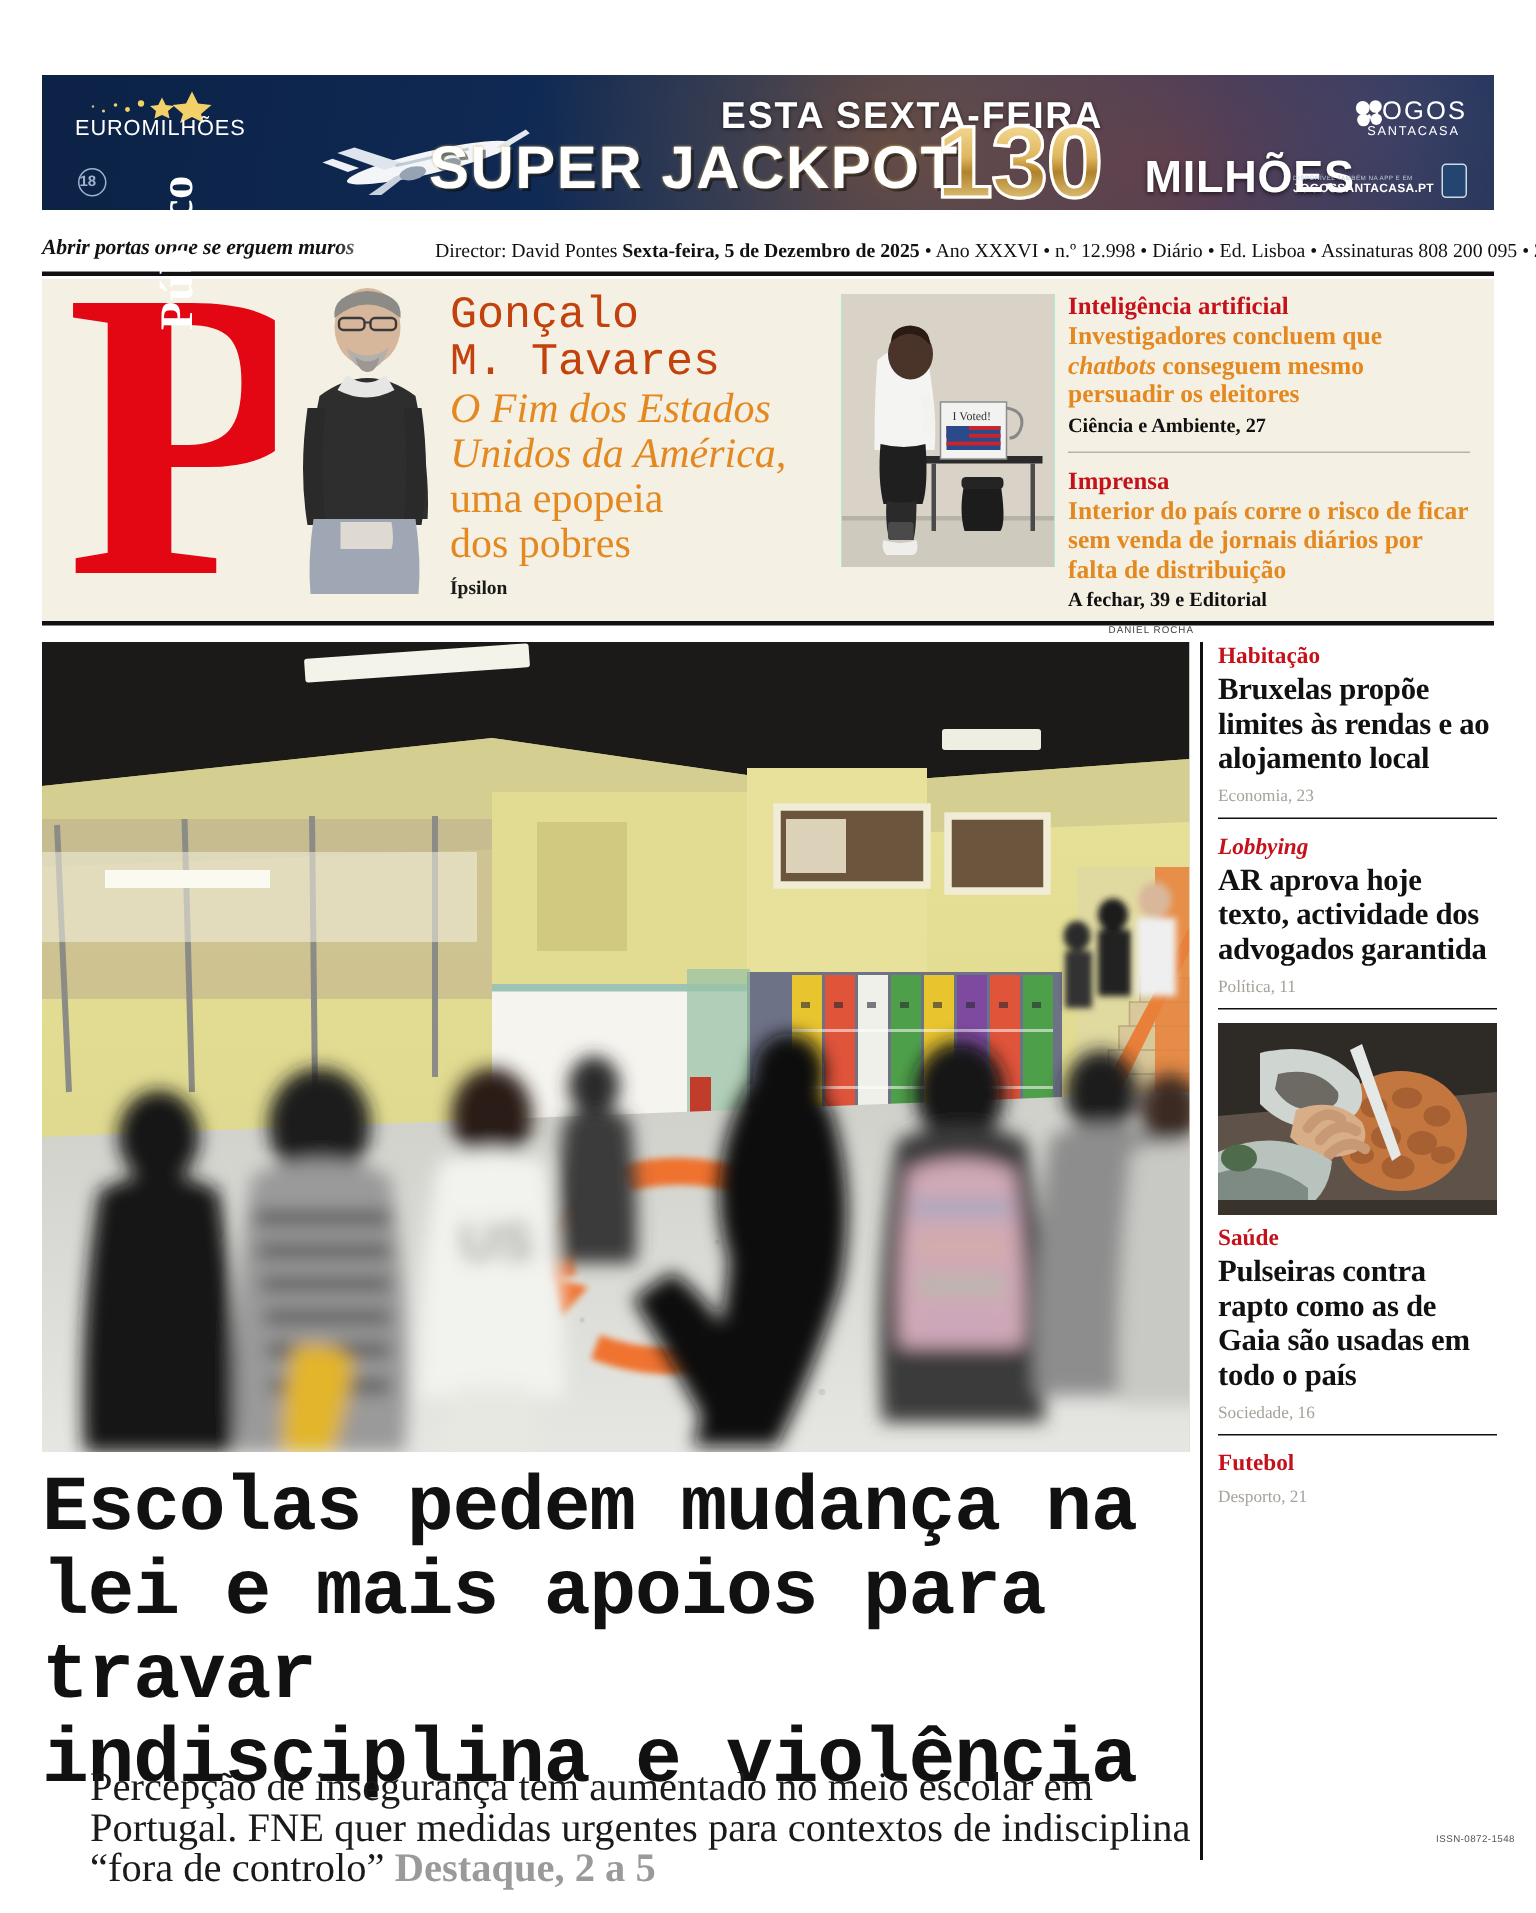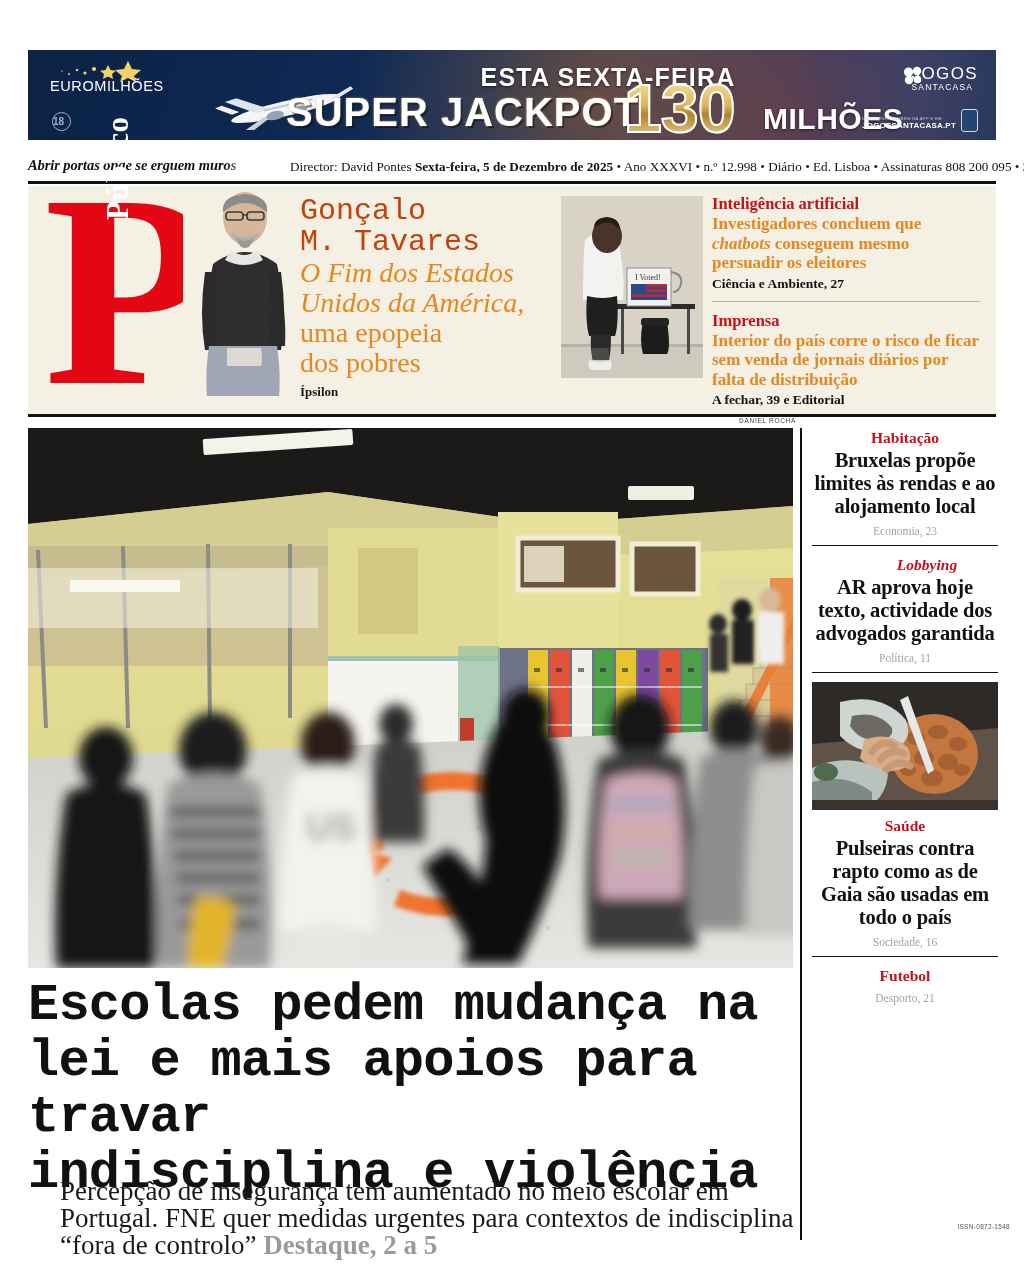--- a/index.html
+++ b/index.html
@@ -116,23 +116,23 @@
     font-family:Liberation Mono, monospace; font-weight:700; font-size:52px;
     line-height:56px; color:#111; letter-spacing:-.8px; }
   .main-lead { position:absolute; left:28px; top:1178px; width:762px;
     font-size:27px; line-height:27px; color:#1a1a1a;margin-left:32px; }
   .main-lead .ref { color:#9a9a9a; font-weight:700; }
 
   
   .vrule { position:absolute; left:800px; top:428px; width:1.5px; height:812px;
     background:#111; }
   .rightcol { position:absolute; left:812px; top:428px; width:186px; }
-  .rc-item { margin-bottom:8px;text-align:center; }
+  .rc-item { margin-bottom:8px; }
   .rc-kicker { color:#c4111a; font-weight:700; font-size:15.5px; line-height:19px; }
-  .rc-kicker.it { font-style:italic;margin-left:44px; }
+  .rc-kicker.it { font-style:italic; }
   .rc-title { color:#111; font-weight:700; font-size:20.5px; line-height:23px;
     margin-top:2px; letter-spacing:-.2px; }
   .rc-sec { color:#a6a29a; font-size:11.5px; margin-top:7px; }
   .rc-divider { height:1px; background:#111; margin:8px 0 9px; }
   .rc-photo { width:186px; height:128px; overflow:hidden; margin:2px 0 6px;
     background:#5b4b42; }
   .issn { position:absolute; right:14px; top:1223px;
     font-family:"Liberation Sans",sans-serif; font-size:6.5px; color:#555;
     letter-spacing:.3px; }
 </style>

